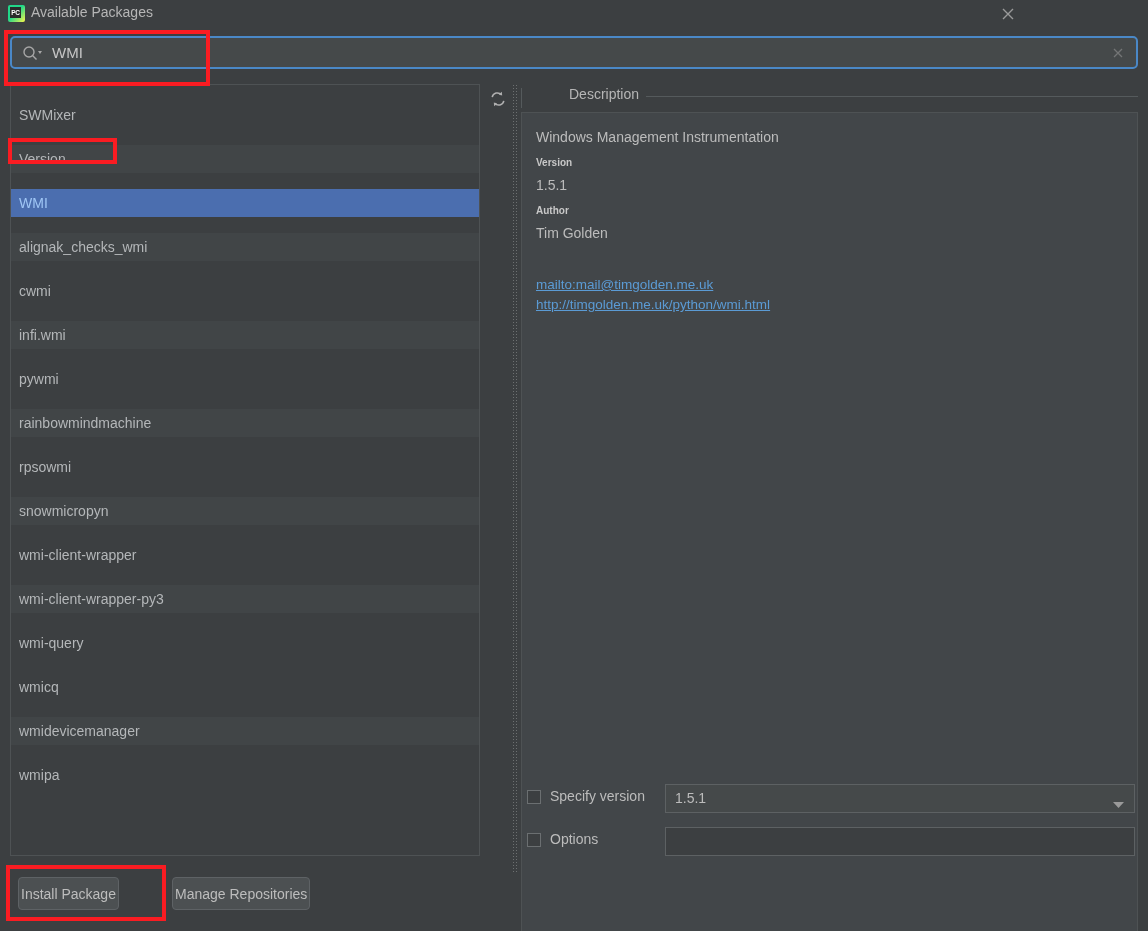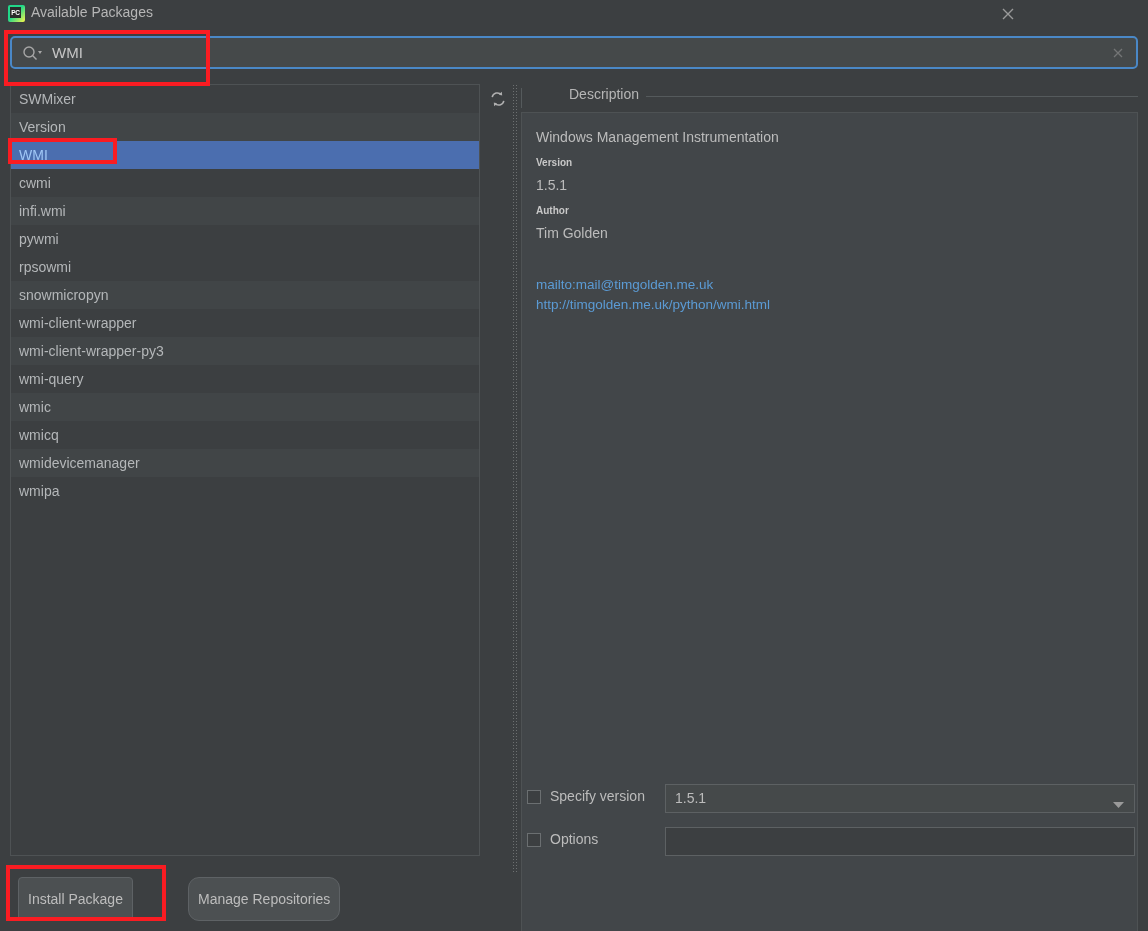--- a/index.html
+++ b/index.html
@@ -57,21 +57,21 @@
     cursor: pointer; opacity: .55;
   }
 
   
   #list-panel {
     position: absolute; left: 10px; top: 84px; width: 470px; height: 772px;
     background: #3c3f41; border: 1px solid #4e5254; overflow: hidden;
   }
   .pkg-row {
     height: 28px; line-height: 28px; padding-left: 8px;
-    color: #b4b7b9; font-size: 14px; white-space: nowrap; cursor: default;
+    color: #b4b7b9; font-size: 14px; white-space: nowrap; cursor: default; margin-top: 16px;
   }
   .pkg-row.odd  { background: #3c3f41; }
   .pkg-row.even { background: #414547; }
   .pkg-row.selected { background: #4b6eaf; color: #9fc6f5; }
 
   #list-gutter {
     position: absolute; left: 480px; top: 84px; width: 32px; height: 772px;
     background: #3c3f41;
   }
   #refresh-icon {
@@ -96,21 +96,21 @@
     position: absolute; left: 92px; top: 10px; right: 0; height: 1px; background: #555a5c;
   }
   #desc-leftbar { position: absolute; left: 0; top: 2px; width: 1px; height: 20px; background: #555a5c; }
   #desc-box {
     position: absolute; left: 0; top: 26px; width: 617px; height: 834px;
     background: #424649; border: 1px solid #4e5254; overflow: hidden;
     padding: 16px 14px;
   }
   .desc-line { font-size: 14px; color: #bcbcbc; margin-bottom: 12px; }
   .desc-label { font-size: 10px; color: #c8c8c8; font-weight: bold; margin-bottom: 9px; }
-  .desc-link { font-size: 13.5px; color: #5b9bd5; cursor: pointer; line-height: 1.5; }
+  .desc-link { font-size: 13.5px; color: #5b9bd5; cursor: pointer; line-height: 1.5; text-decoration: underline; }
   #desc-links { margin-top: 34px; }
 
   
   .opt-row { position: absolute; left: 527px; height: 28px; }
   #row-version { top: 785px; }
   #row-options { top: 828px; }
   .chk {
     position: absolute; left: 0; top: 5px; width: 14px; height: 14px;
     border: 1px solid #6b6f71; background: #3c3f41; cursor: pointer;
   }
@@ -131,27 +131,27 @@
     background: #3c3f41; border: 1px solid #5d6163;
   }
   #options-input {
     width: 100%; height: 100%; background: transparent; border: 0; outline: none;
     padding-left: 8px; color: #bcbcbc; font-size: 14px;
     font-family: "Liberation Sans", sans-serif;
   }
 
   
   .btn {
-    position: absolute; height: 44px; border: 1px solid #5e6265; border-radius: 4px;
+    position: absolute; height: 33px; border: 1px solid #5e6265; border-radius: 4px;
     background: #4c5052; color: #bdbdbd; font-size: 14px;
     font-family: "Liberation Sans", sans-serif; cursor: pointer;
-    padding: 0 9px;
+    padding: 0 2px;
   }
   #btn-install { left: 18px; top: 877px; }
-  #btn-manage  { left: 188px; top: 877px; border-radius: 11px; }
+  #btn-manage  { left: 172px; top: 877px; }
 
   
   .anno { position: absolute; border: 4px solid #fa1c22; pointer-events: none; }
   #anno-search  { left: 4px;  top: 30px;  width: 206px; height: 56px; }
   #anno-wmi     { left: 8px;  top: 138px; width: 109px; height: 26px; }
   #anno-install { left: 6px;  top: 865px; width: 160px; height: 56px; }
 </style>
 </head>
 <body>
 
@@ -180,29 +180,30 @@
     <svg width="16" height="16" viewBox="0 0 16 16">
       <path d="M4 4 L12 12 M12 4 L4 12" stroke="#9a9a9a" stroke-width="1.3" fill="none"></path>
     </svg>
   </div>
 </div>
 
 <div id="list-panel">
     <div class="pkg-row odd">SWMixer</div>
     <div class="pkg-row even">Version</div>
     <div class="pkg-row selected">WMI</div>
+    <div class="pkg-row even">alignak_checks_wmi</div>
     <div class="pkg-row odd">cwmi</div>
     <div class="pkg-row even">infi.wmi</div>
     <div class="pkg-row odd">pywmi</div>
+    <div class="pkg-row even">rainbowmindmachine</div>
     <div class="pkg-row odd">rpsowmi</div>
     <div class="pkg-row even">snowmicropyn</div>
     <div class="pkg-row odd">wmi-client-wrapper</div>
     <div class="pkg-row even">wmi-client-wrapper-py3</div>
     <div class="pkg-row odd">wmi-query</div>
-    <div class="pkg-row even">wmic</div>
     <div class="pkg-row odd">wmicq</div>
     <div class="pkg-row even">wmidevicemanager</div>
     <div class="pkg-row odd">wmipa</div>
   </div>
 
 <div id="list-gutter"></div>
 <div id="refresh-icon">
   <svg width="18" height="18" viewBox="0 0 18 18">
     <path d="M3.2 7.2 A5.2 5.2 0 0 1 12.4 4.9" stroke="#b0b0b0" stroke-width="1.5" fill="none"></path>
     <path d="M14.8 10.8 A5.2 5.2 0 0 1 5.6 13.1" stroke="#b0b0b0" stroke-width="1.5" fill="none"></path>

